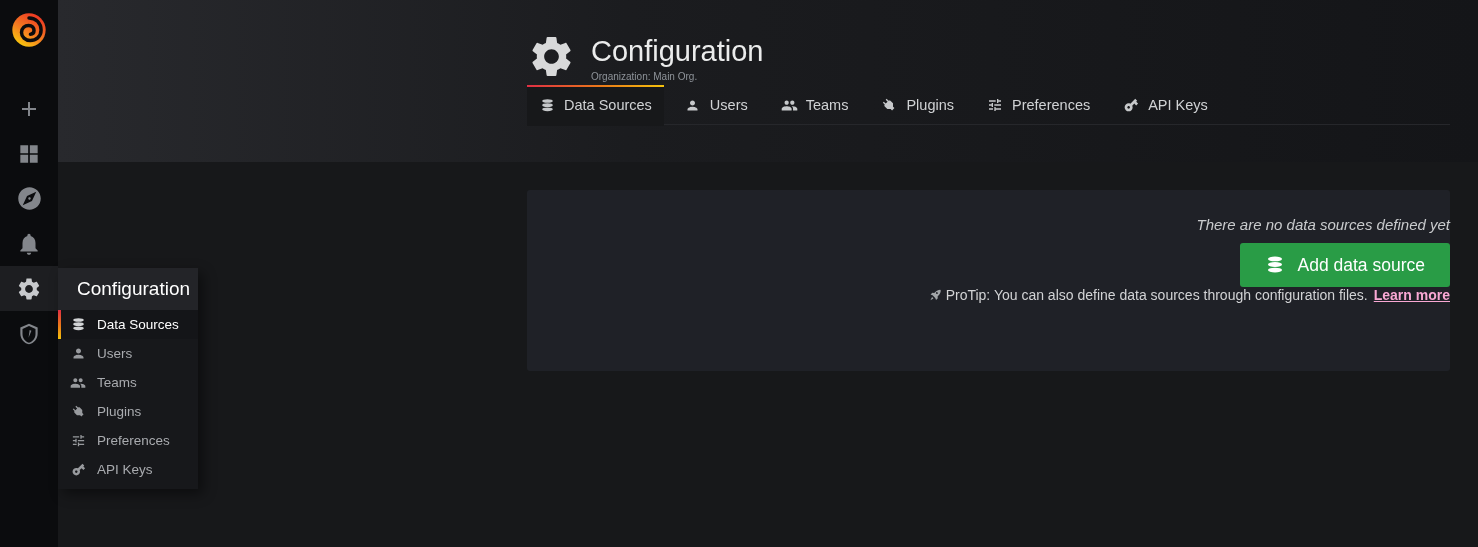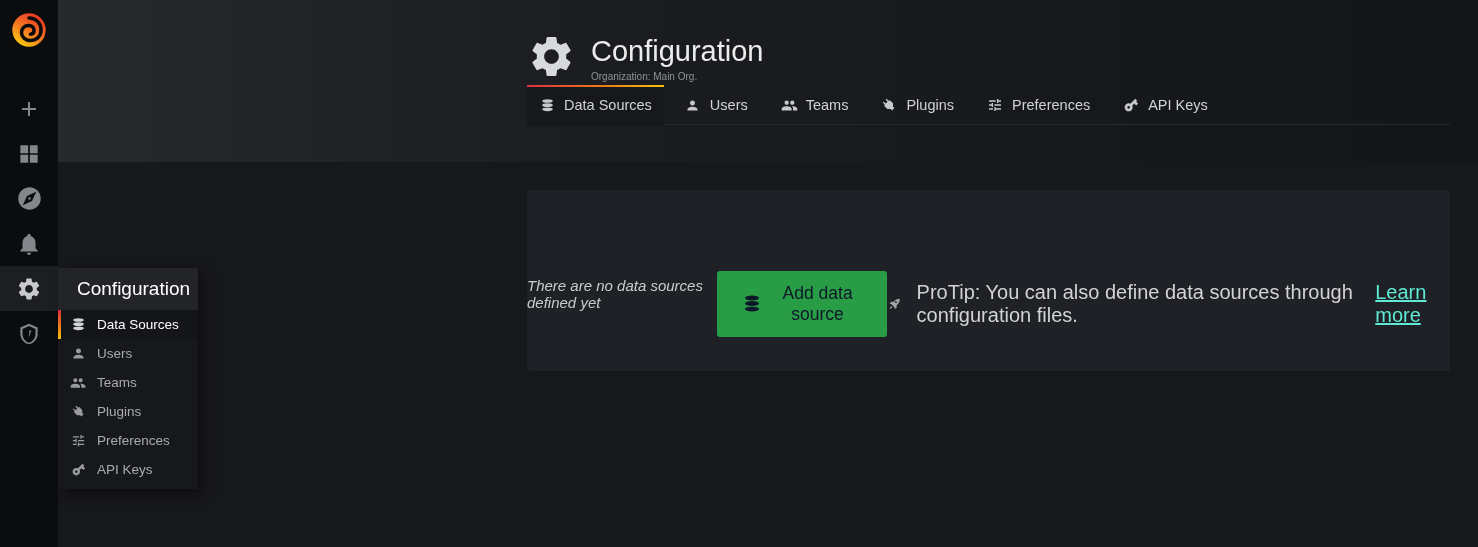--- a/index.html
+++ b/index.html
@@ -72,38 +72,38 @@
   .tab.active { background:#17181a; box-shadow:0 1px 0 #17181a; }
   .tab.active::before {
     content:""; position:absolute; top:0; left:0; right:0; height:2px;
     background:linear-gradient(90deg,#e02f44 0%,#eb7b18 55%,#f4c20d 100%);
   }
 
   .page-content { flex:1; background:#17181a; }
   .panel {
     margin-left:469px; width:923px; height:181px; margin-top:28px;
     background:#1f2127; border-radius:3px;
-    display:flex; flex-direction:row; align-items:center;
+    display:flex; flex-direction:column; align-items:flex-end;
     padding-top:26px;
   }
   .empty-msg { font-style:italic; font-size:15px; color:#c9cbcd; }
   .btn-add {
-    margin-top:21px; height:66px; padding:0 25px;
+    margin-top:10px; height:44px; padding:0 25px;
     background:#299c46; border:none; border-radius:3px;
-    color:#0f172a; display:inline-flex; align-items:center; gap:12px;
+    color:#ffffff; display:inline-flex; align-items:center; gap:12px;
     font-size:17.5px; font-weight:500; font-family:"Liberation Sans",sans-serif;
     cursor:pointer;
   }
   .btn-add .bicon { width:21px; height:21px; display:grid; place-items:center; }
   .protip {
-    margin-top:21px; font-size:20px; color:#d2d3d5;
-    display:flex; align-items:center; gap:16px;
+    font-size:14px; color:#d2d3d5;
+    display:flex; align-items:center; gap:4px;
   }
   .protip .rocket { width:14px; height:14px; color:#a2a5a8; display:grid; place-items:center; }
-  .learn-more { color:#5eead4; text-decoration:underline; cursor:pointer; margin-left:2px; }
+  .learn-more { color:#f9a8d4; text-decoration:underline; cursor:pointer; margin-left:2px;font-weight:bold; }
   .hidden-defs { position:absolute; width:0; height:0; overflow:hidden; }
 </style>
 </head>
 <body>
 
 <svg class="hidden-defs" xmlns="http://www.w3.org/2000/svg">
   <defs>
     <linearGradient id="glogo" x1="0" y1="1" x2="0.6" y2="0">
       <stop offset="0" stop-color="#f9e106"></stop>
       <stop offset="0.5" stop-color="#f58220"></stop>

